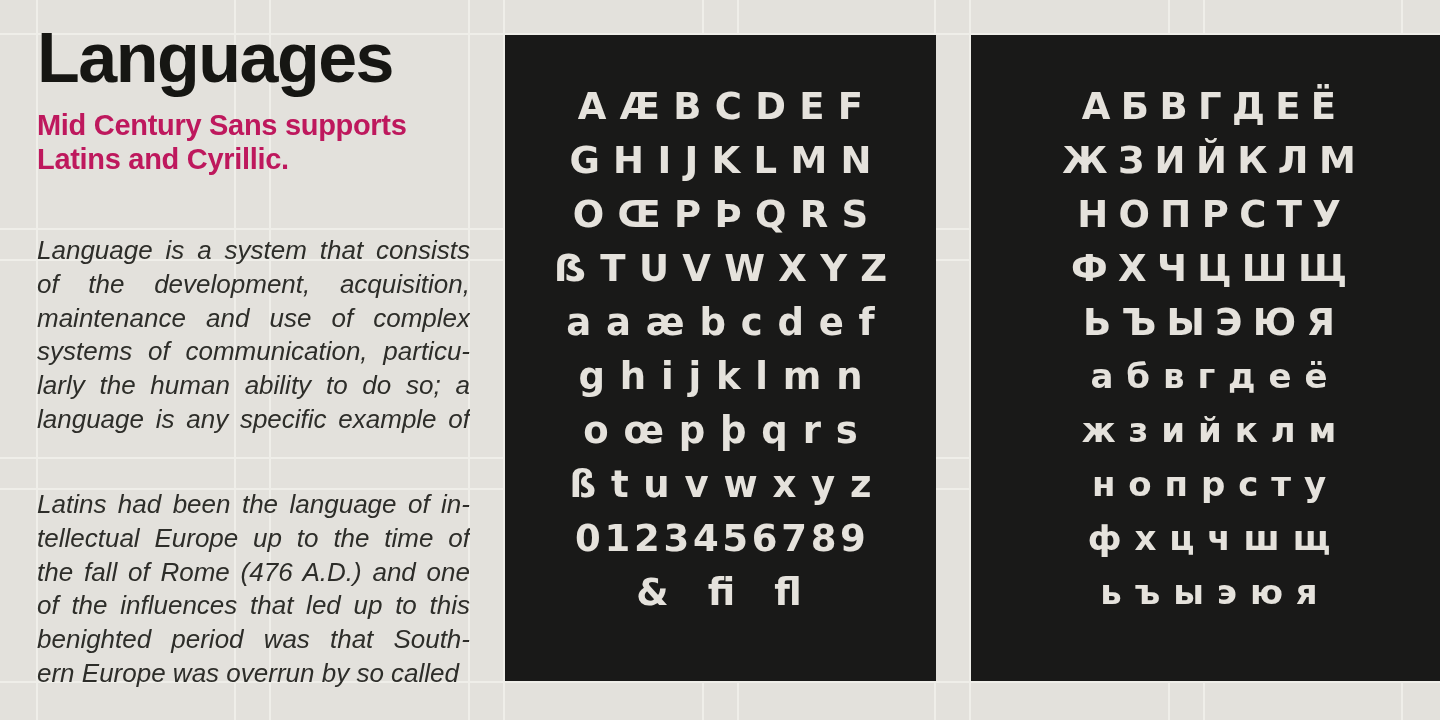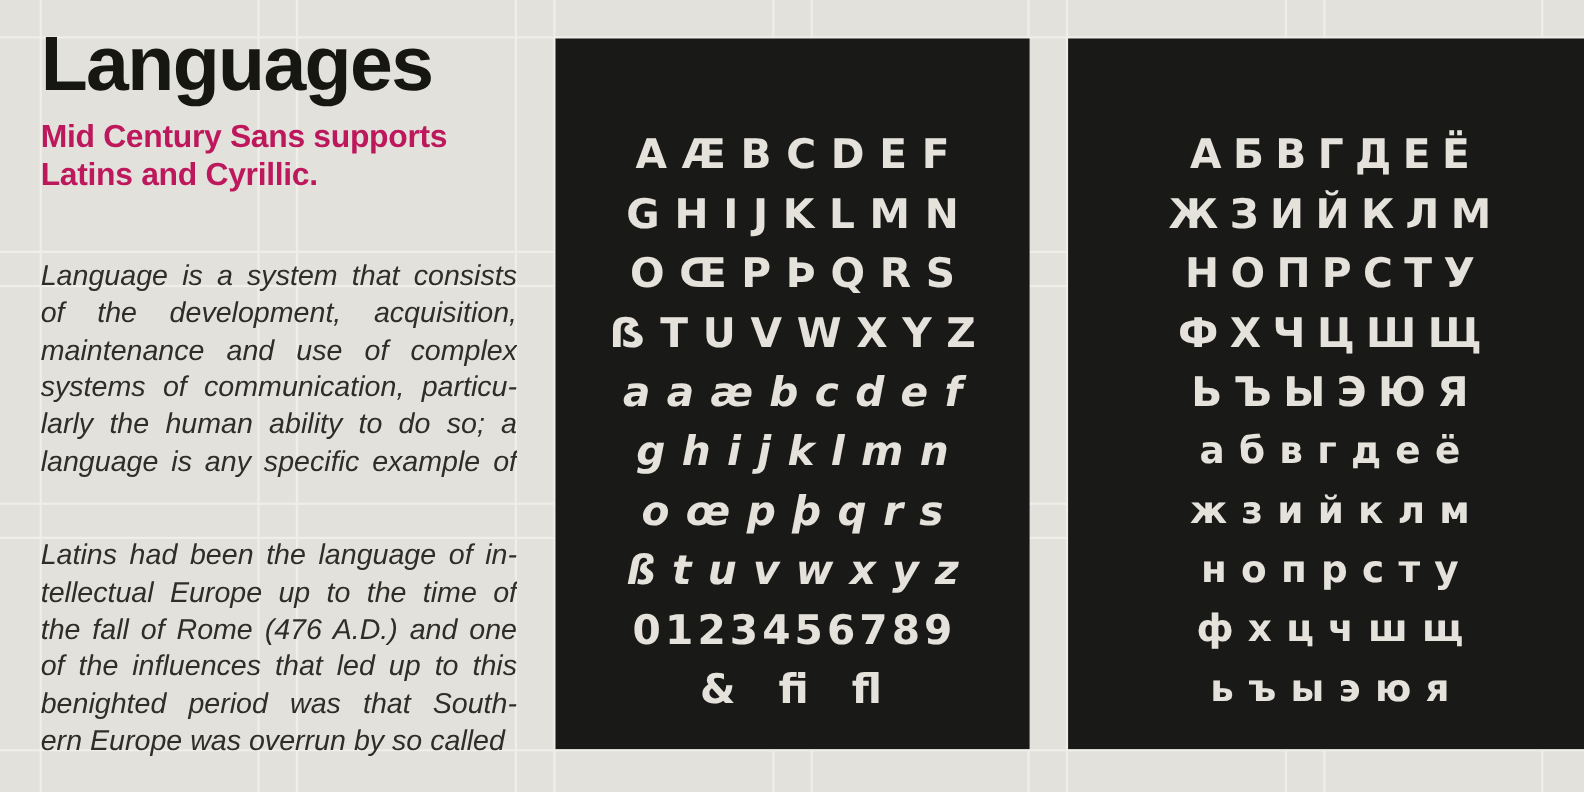--- a/index.html
+++ b/index.html
@@ -30,31 +30,31 @@
   .bline{
     height:33.8px;overflow:hidden;font-size:26px;line-height:33.8px;
     text-align:justify;text-align-last:justify;white-space:nowrap;
   }
   .bline.last{text-align-last:left;}
 
   
   .panel{
     position:absolute;top:35px;height:646px;background:#191918;
     display:flex;flex-direction:column;
-    padding-top:78px;box-sizing:border-box;color:#e5e2dc;
+    padding-top:44px;box-sizing:border-box;color:#e5e2dc;
     font-family:"DejaVu Sans",sans-serif;font-weight:bold;
   }
   .panel-latin{left:505px;width:431px;}
   .panel-cyrillic{left:971px;width:476px;}
   .grow{
     height:54px;display:flex;align-items:center;justify-content:center;
     white-space:nowrap;
   }
   .lat-caps {font-size:37px;letter-spacing:0.36em;text-indent:0.36em;}
-  .lat-lower{font-size:37px;letter-spacing:0.40em;text-indent:0.40em;font-style:italic;}
+  .lat-lower{font-size:37px;letter-spacing:0.40em;text-indent:0.40em;}
   .lat-nums {font-size:37px;letter-spacing:0.10em;text-indent:0.10em;}
   .lat-amp  {font-size:37px;letter-spacing:0.08em;word-spacing:0.55em;}
   .cyr-caps {font-size:37px;letter-spacing:0.28em;text-indent:0.28em;}
   .cyr-lower{font-size:34px;letter-spacing:0.38em;text-indent:0.38em;}
 </style>
 </head>
 <body>
 
 <div class="gl-v" style="left:36px"></div>
 <div class="gl-v" style="left:234px"></div>

